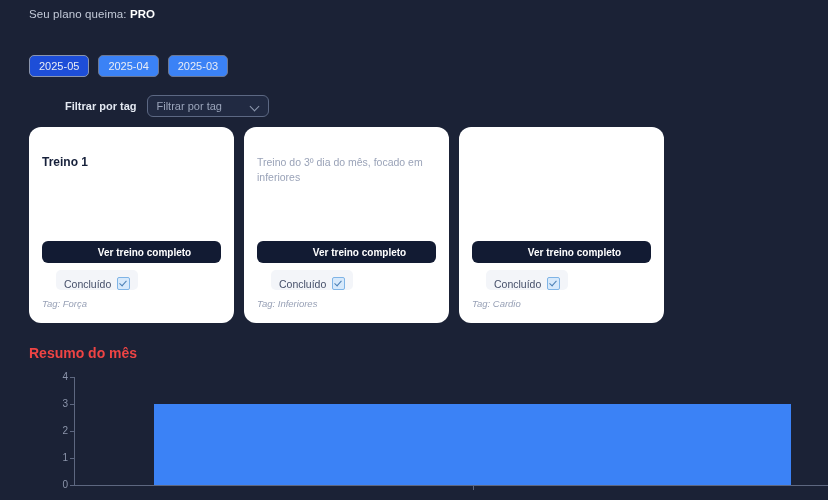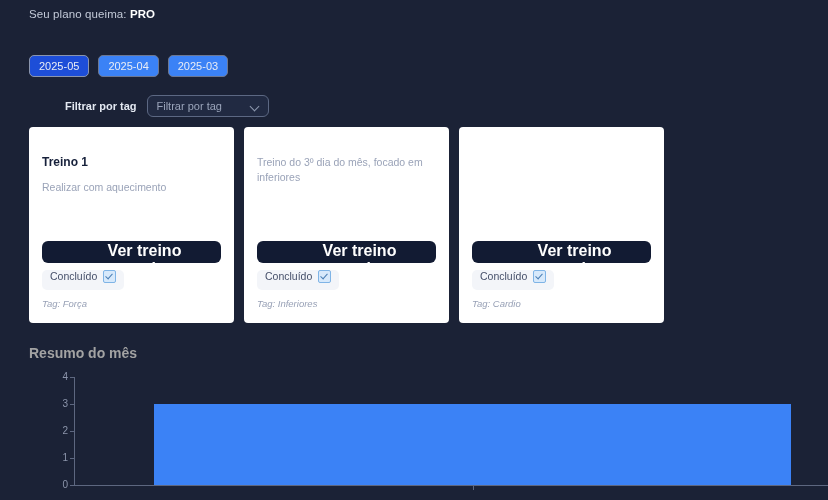--- a/index.html
+++ b/index.html
@@ -124,21 +124,21 @@
     position: absolute;
     left: 29px;
     top: 127px;
     display: flex;
     gap: 10px;
   }
   .card {
     width: 205px;
     height: 196px;
     background: #ffffff;
-    border-radius: 4px;
+    border-radius: 12px;
     box-sizing: border-box;
     padding: 28px 13px 0 13px;
     position: relative;
   }
   .card-title {
     font-size: 12px;
     font-weight: bold;
     color: #16203a;
     margin: 0 0 11px 0;
   }
@@ -151,35 +151,35 @@
   .card-btn {
     position: absolute;
     left: 13px;
     bottom: 60px;
     width: 179px;
     height: 22px;
     background: #121b33;
     color: #ffffff;
     border: none;
     border-radius: 6px;
-    font-size: 16px;
+    font-size: 10px;
     font-weight: bold;
     font-family: "Liberation Sans", sans-serif;
     cursor: pointer;
     padding-left: 32px;
   }
   .card-done {
     position: absolute;
-    left: 13px;
+    left: 27px;
     bottom: 33px;
     height: 20px;
     background: #f3f5f9;
     border-radius: 5px;
     display: flex;
-    align-items: flex-start;
+    align-items: flex-end;
     gap: 6px;
     padding: 0 8px;
     cursor: pointer;
   }
   .card-done .done-text {
     font-size: 10.5px;
     color: #46506a;
   }
   .cbox {
     width: 11px;
@@ -210,21 +210,21 @@
     margin-top: 18px;
   }
 
   
   .summary-title {
     position: absolute;
     left: 29px;
     top: 345px;
     font-size: 14px;
     font-weight: bold;
-    color: #a3a3a3;
+    color: #ef4444;
   }
   .chart {
     position: absolute;
     left: 0;
     top: 368px;
     width: 828px;
     height: 132px;
   }
   .y-axis-line {
     position: absolute;
@@ -301,21 +301,20 @@
     <div class="filter-select">
       <span class="sel-text">Filtrar por tag</span>
       <span class="chev"></span>
     </div>
   </div>
 
   <div class="cards">
 
     <div class="card">
       <div class="card-title">Treino 1</div>
-      <div class="card-desc">Realizar com aquecimento</div>
       <button class="card-btn">Ver treino completo</button>
       <div class="card-done">
         <span class="done-text">Concluído</span>
         <span class="cbox"></span>
       </div>
       <div class="card-tag">Tag: Força</div>
     </div>
 
     <div class="card">
       <div class="card-desc">Treino do 3º dia do mês, focado em inferiores</div>

